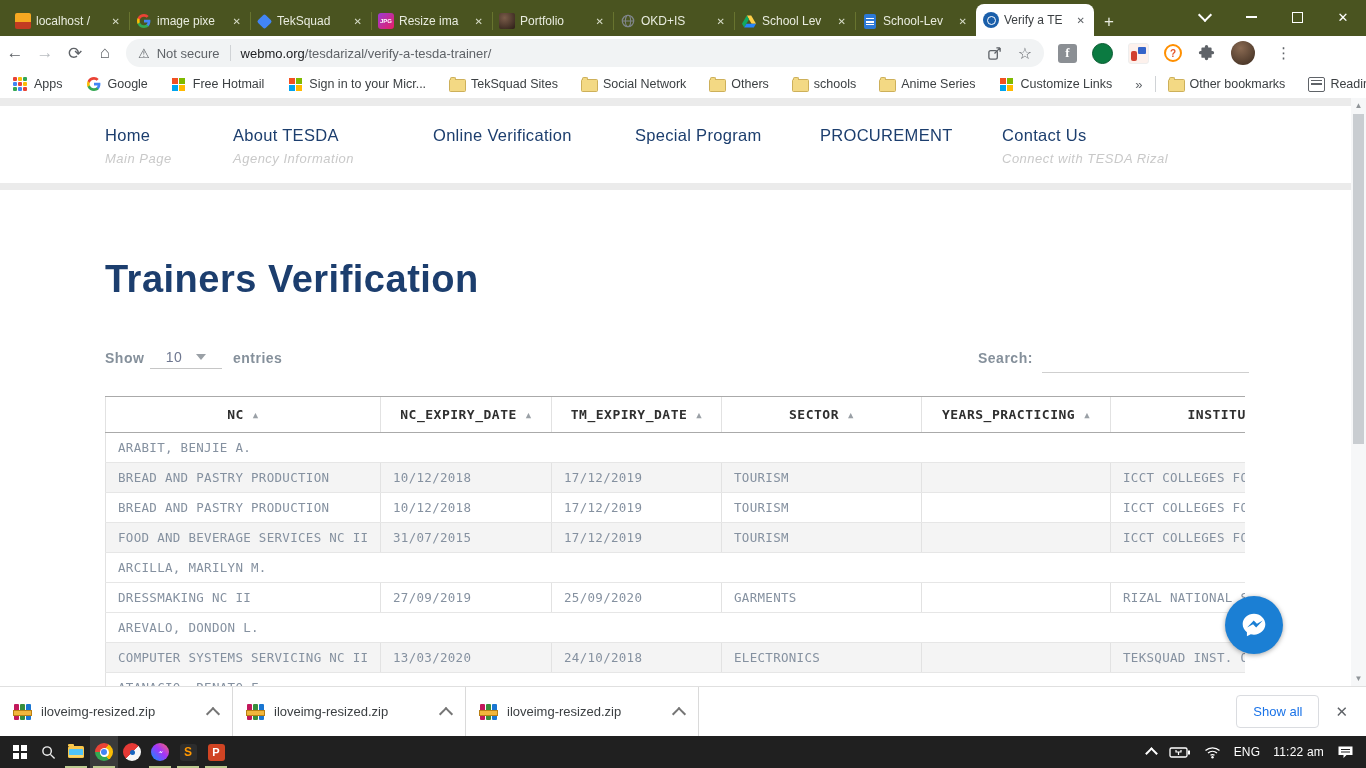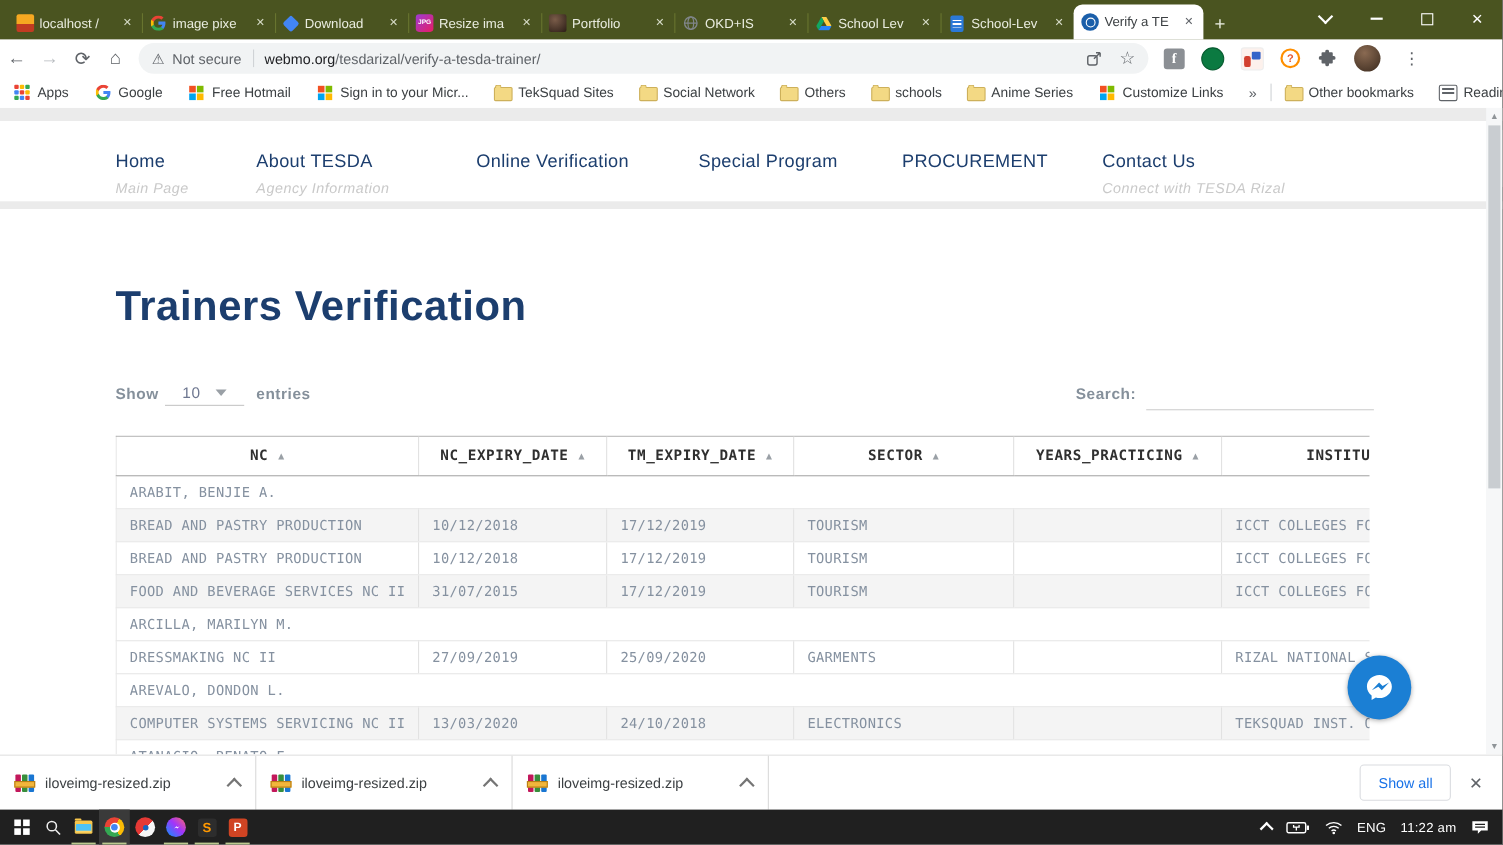--- a/index.html
+++ b/index.html
@@ -76,21 +76,21 @@
   .bm-sep{width:1px;height:16px;background:#d0d3d6;margin-right:12px;}
   .readlist{width:15px;height:13px;border:1.5px solid #5f6368;border-radius:2px;position:relative;}
   .readlist::after{content:"";position:absolute;left:2px;right:2px;top:2px;height:7px;
      background:repeating-linear-gradient(180deg,#5f6368 0 1.5px,transparent 1.5px 3.5px);}
 
   
   .page{position:absolute;top:98px;left:0;width:1366px;height:588px;background:#fff;overflow:hidden;}
   .band{position:absolute;left:0;width:1366px;background:#ebebeb;}
   .band-top{top:0;height:12px;}
   .band-bot{top:85px;height:7px;}
-  .sitenav{position:absolute;top:20px;left:0;width:1366px;height:52px;background:#fff;}
+  .sitenav{position:absolute;top:8px;left:0;width:1366px;height:52px;background:#fff;}
   .nav-item{position:absolute;top:20px;}
   .nav-label{font-size:16.5px;color:#1c3e6e;letter-spacing:.3px;}
   .nav-sub{font-size:13px;color:#c9c9c9;font-style:italic;margin-top:6px;letter-spacing:.5px;}
   .pg-title{position:absolute;left:105px;top:160px;font-size:38px;font-weight:600;color:#1c3e6e;letter-spacing:.5px;}
   .ctl{position:absolute;top:252px;font-size:14px;font-weight:bold;color:#85909b;letter-spacing:.5px;}
   .lbl-show{left:105px;}
   .sel10{left:150px;width:72px;top:248px;border-bottom:1px solid #c6c6c6;height:22px;font-weight:normal;color:#6e7790;display:flex;align-items:center;justify-content:center;gap:14px;font-size:14px;}
   .sel-tri{width:0;height:0;border-left:5px solid transparent;border-right:5px solid transparent;border-top:6px solid #9aa0a6;}
   .lbl-entries{left:233px;}
   .lbl-search{left:978px;}
@@ -171,21 +171,21 @@
               <path fill="#34a853" d="M12 24c3.2 0 6-1.1 8-2.9l-3.7-3c-1 .7-2.4 1.2-4.3 1.2-3.3 0-6.1-2.2-7.1-5.2H1.1v3.1C3.1 21.3 7.2 24 12 24z"></path>
               <path fill="#fbbc05" d="M4.9 14.1c-.2-.7-.4-1.4-.4-2.1s.1-1.4.4-2.1V6.8H1.1C.4 8.4 0 10.1 0 12s.4 3.6 1.1 5.2l3.8-3.1z"></path>
               <path fill="#ea4335" d="M12 4.8c1.8 0 3.4.6 4.6 1.8L20 3.3C18 1.3 15.2 0 12 0 7.2 0 3.1 2.7 1.1 6.8l3.8 3.1c1-3 3.8-5.1 7.1-5.1z"></path>
             </svg>
           </span>
         <span class="tab-title">image pixe</span>
         <span class="tab-close">✕</span>
       </div>
       <div class="tab">
         <span class="fav fav-diamond"></span>
-        <span class="tab-title">Download</span>
+        <span class="tab-title">TekSquad</span>
         <span class="tab-close">✕</span>
       </div>
       <div class="tab">
         <span class="fav fav-jpg">JPG</span>
         <span class="tab-title">Resize ima</span>
         <span class="tab-close">✕</span>
       </div>
       <div class="tab">
         <span class="fav fav-portfolio"></span>
         <span class="tab-title">Portfolio</span>

